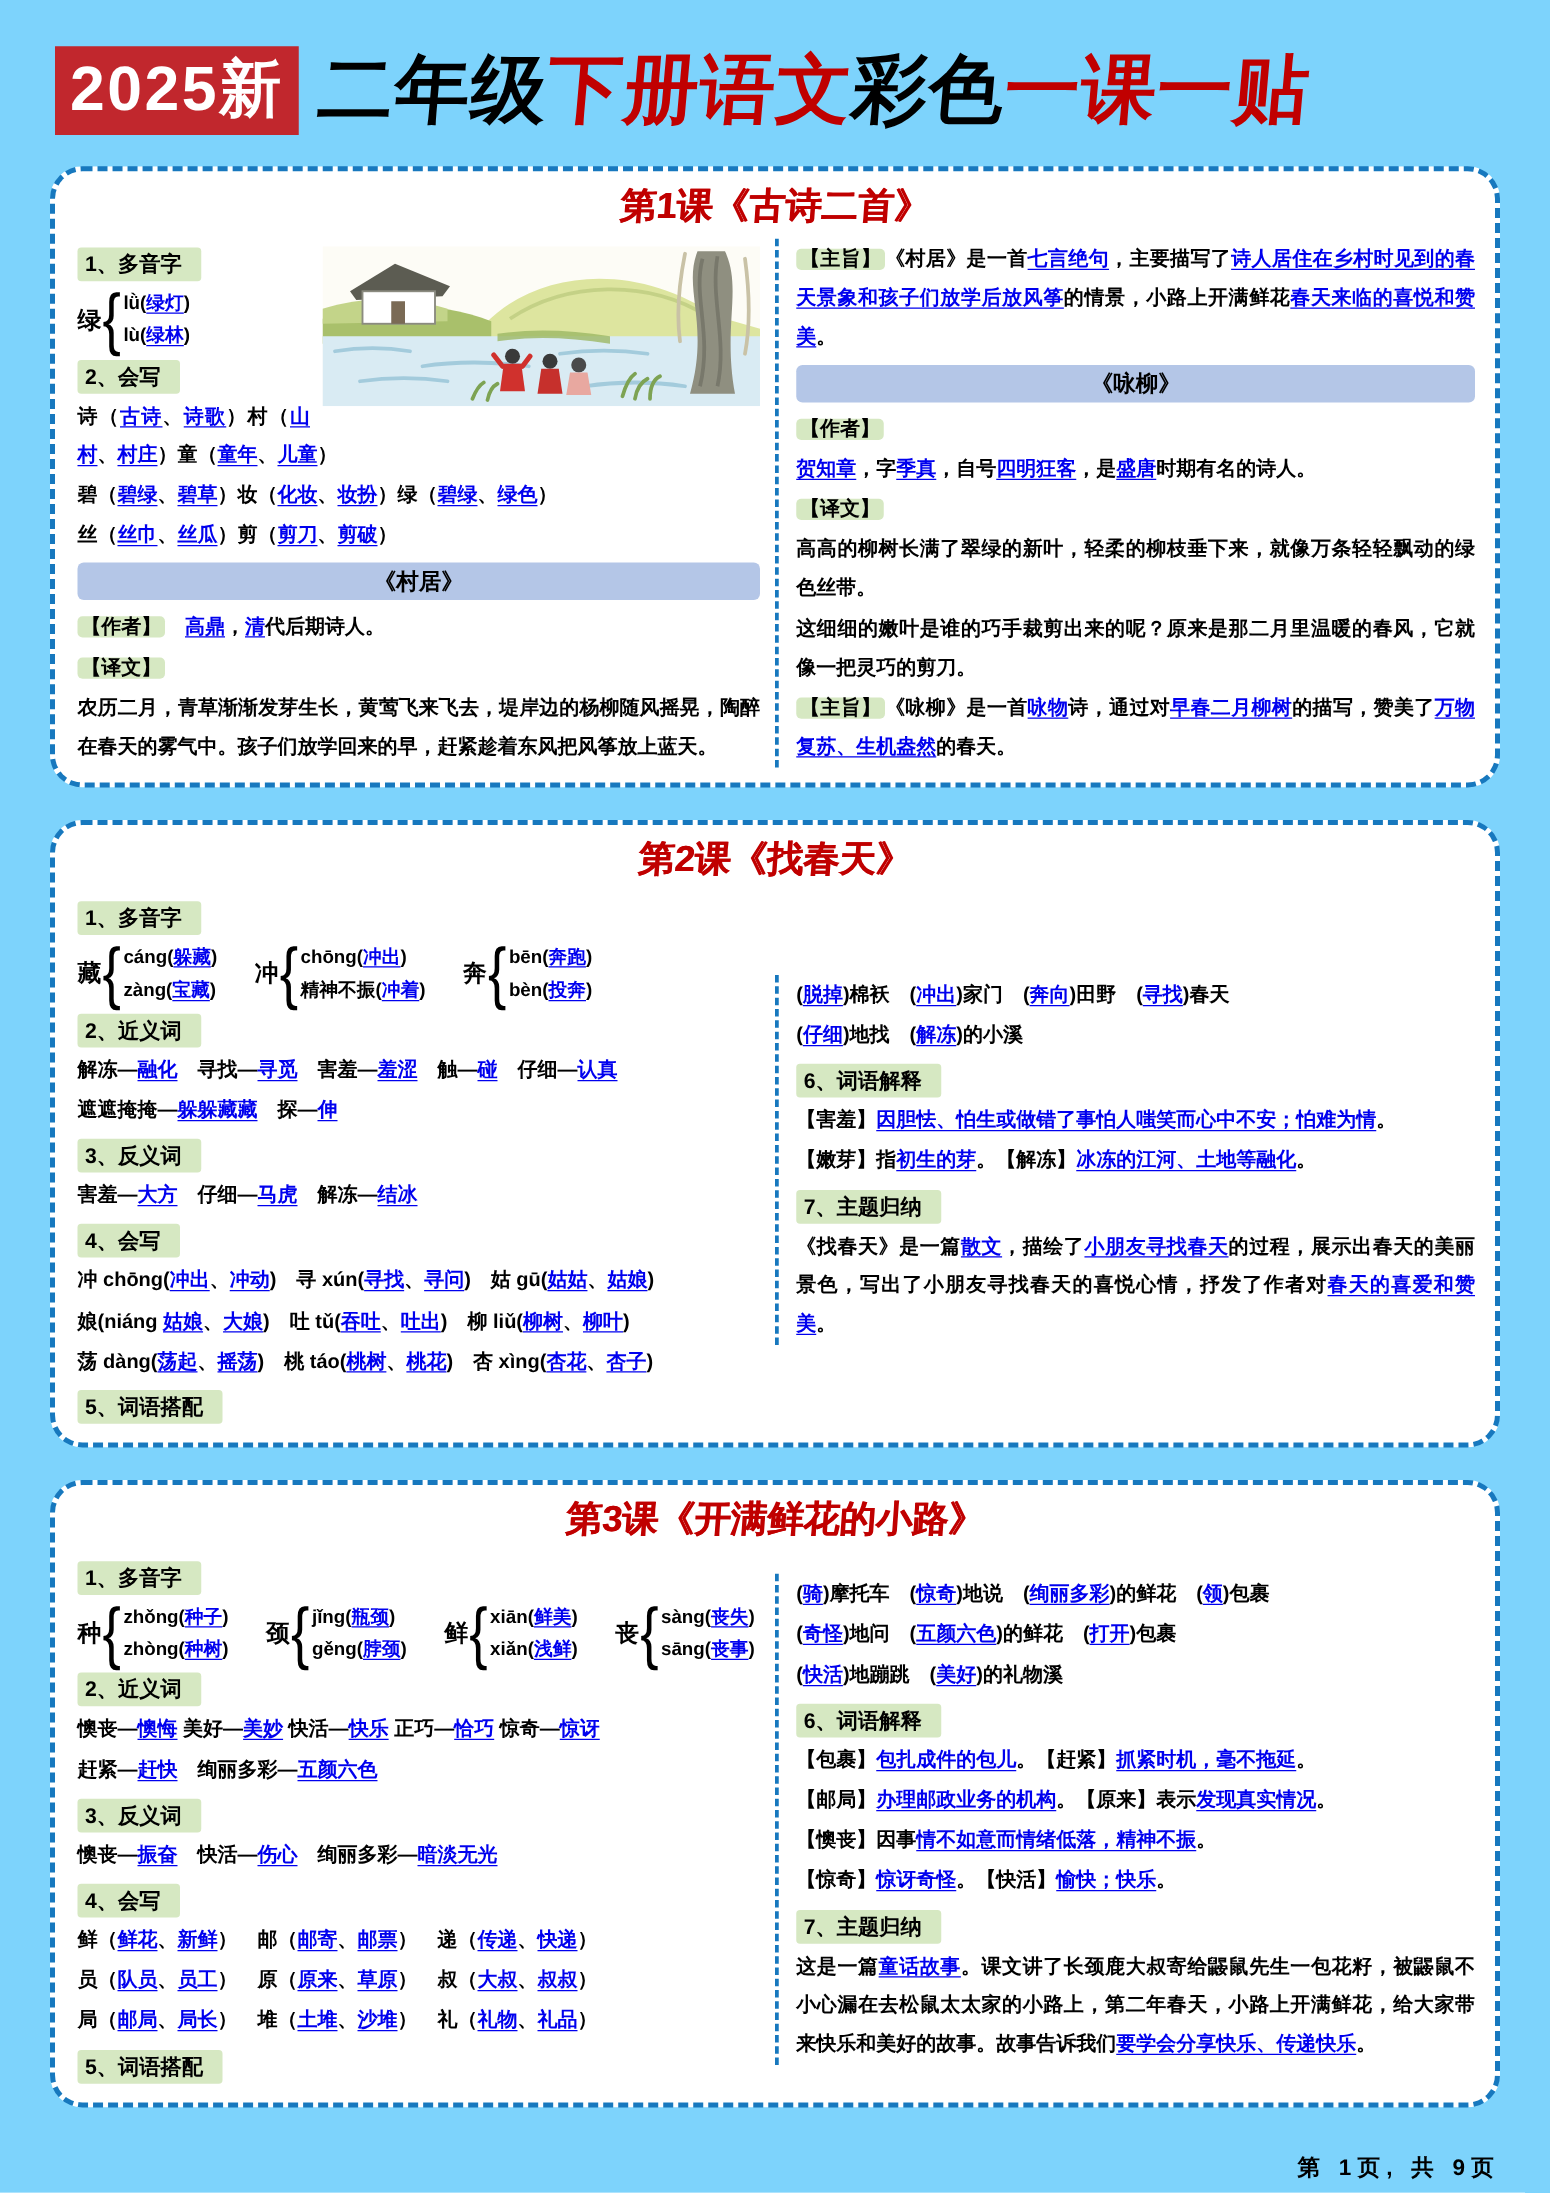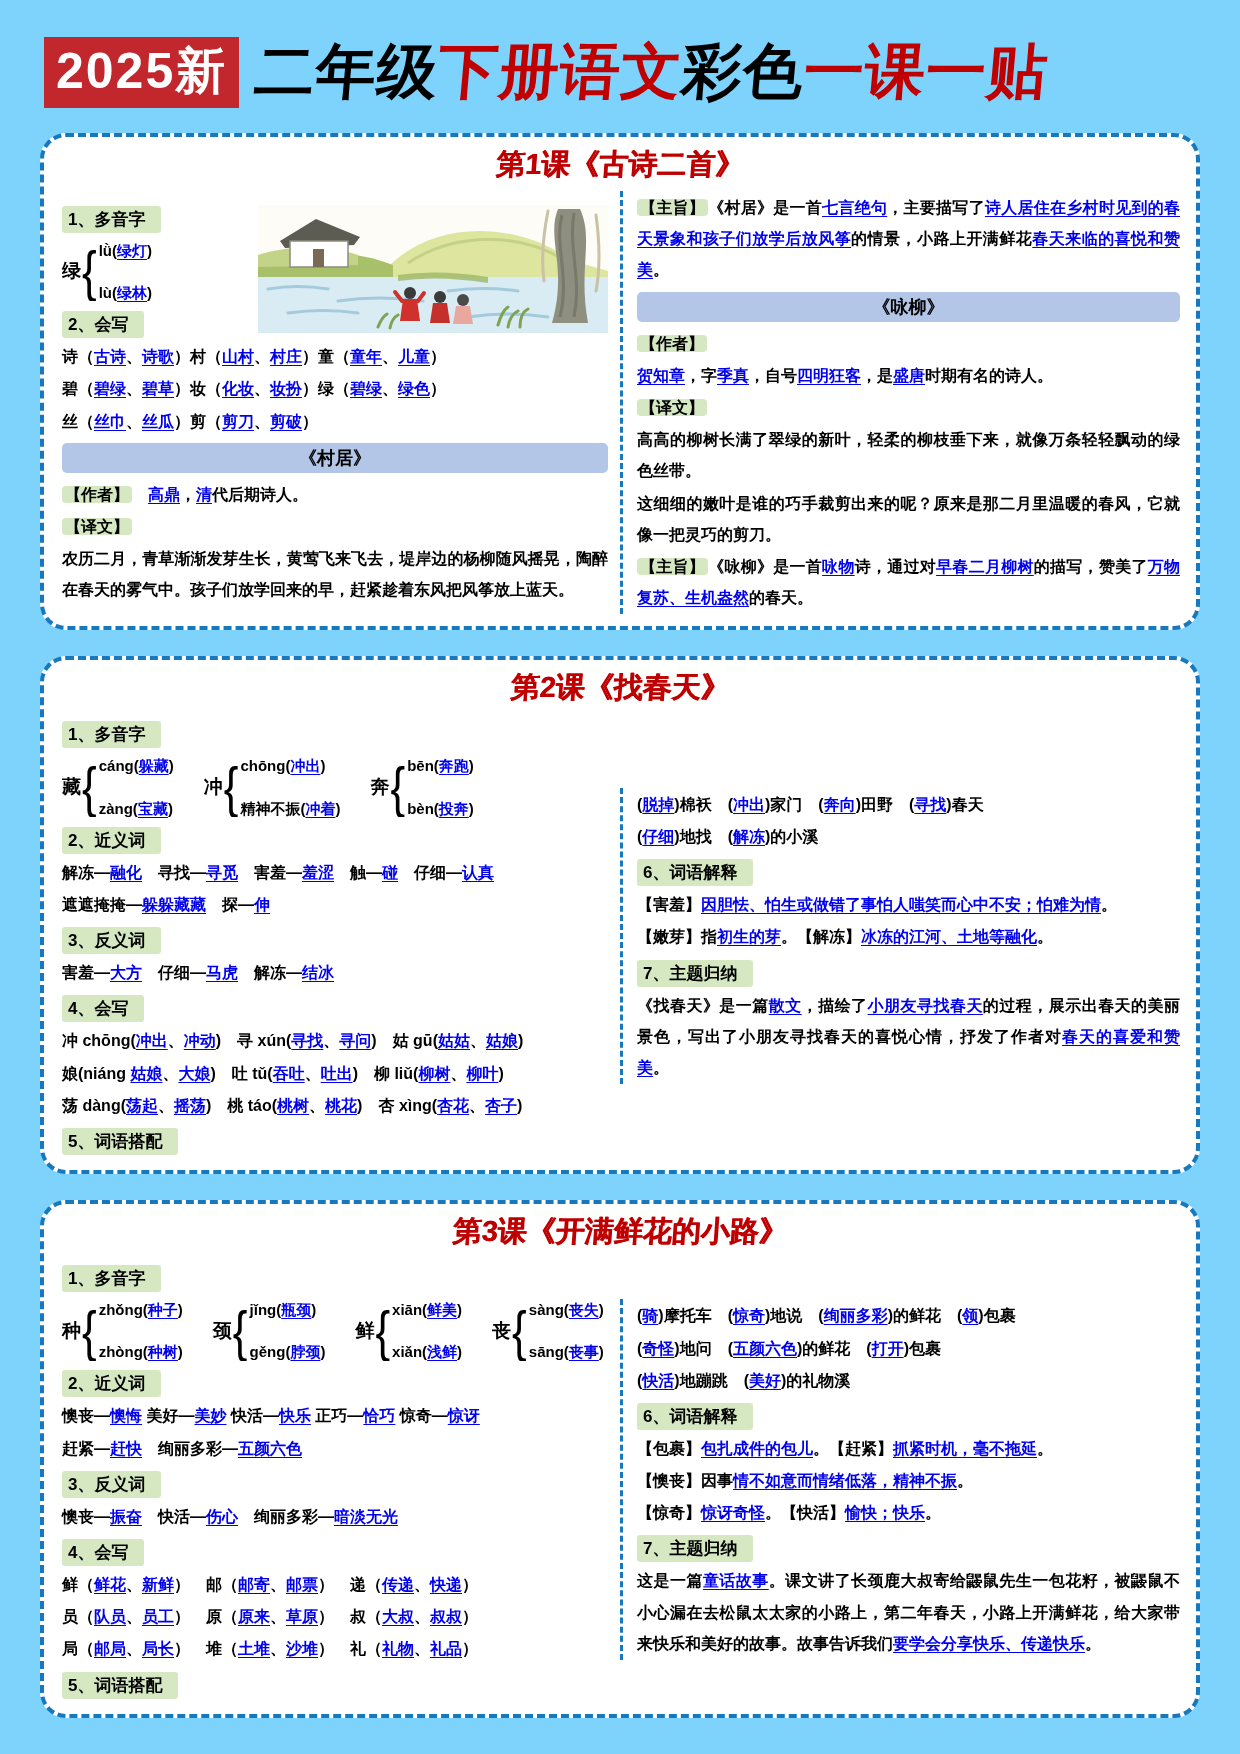--- a/index.html
+++ b/index.html
@@ -28,21 +28,21 @@
   .link{color:var(--link);text-decoration:underline;text-underline-offset:3px;}
   .glabel{background:var(--green);border-radius:4px;padding:0 3px;}
   .labelrow{margin:7px 0 3px;}
   .num-label{display:inline-block;background:var(--green);font-weight:800;font-size:17px;padding:2px 16px 2px 6px;border-radius:3px;}
   .poem-bar{background:var(--bar);text-align:center;font-weight:800;font-size:18px;padding:3px 0;border-radius:5px;margin:6px 0;}
   
   .brace-row{display:flex;gap:30px;flex-wrap:wrap;margin:6px 0 4px;align-items:center;}
   .bgroup{display:inline-flex;align-items:center;}
   .bchar{font-size:19px;font-weight:900;}
   .brace{font-size:44px;font-weight:300;line-height:1;margin:0 2px 0 1px;transform:scaleY(1.25);}
-  .brows{display:inline-flex;flex-direction:column;gap:19px;}
+  .brows{display:inline-flex;flex-direction:column;gap:3px;}
   .brow{white-space:nowrap;font-size:15px;font-weight:700;line-height:1.55;}
   
   .illus{float:right;width:350px;margin:6px 0 6px 10px;}
   .illus svg{display:block;width:100%;height:auto;}
   
   .ftr{margin-top:auto;text-align:right;font-size:18px;font-weight:700;letter-spacing:5px;padding:10px 0 6px;}
 </style>
 </head>
 <body>
 
@@ -226,20 +226,21 @@
             <div class="line"><span class="t">员（</span><span class="link">队员</span><span class="t">、</span><span class="link">员工</span><span class="t">）　原（</span><span class="link">原来</span><span class="t">、</span><span class="link">草原</span><span class="t">）　叔（</span><span class="link">大叔</span><span class="t">、</span><span class="link">叔叔</span><span class="t">）</span></div>
             <div class="line"><span class="t">局（</span><span class="link">邮局</span><span class="t">、</span><span class="link">局长</span><span class="t">）　堆（</span><span class="link">土堆</span><span class="t">、</span><span class="link">沙堆</span><span class="t">）　礼（</span><span class="link">礼物</span><span class="t">、</span><span class="link">礼品</span><span class="t">）</span></div>
             <div class="labelrow"><span class="num-label">5、词语搭配</span></div>
           </div>
           <div class="col col-right">
             <div class="line"><span class="t">(</span><span class="link">骑</span><span class="t">)摩托车　(</span><span class="link">惊奇</span><span class="t">)地说　(</span><span class="link">绚丽多彩</span><span class="t">)的鲜花　(</span><span class="link">领</span><span class="t">)包裹</span></div>
             <div class="line"><span class="t">(</span><span class="link">奇怪</span><span class="t">)地问　(</span><span class="link">五颜六色</span><span class="t">)的鲜花　(</span><span class="link">打开</span><span class="t">)包裹</span></div>
             <div class="line"><span class="t">(</span><span class="link">快活</span><span class="t">)地蹦跳　(</span><span class="link">美好</span><span class="t">)的礼物溪</span></div>
             <div class="labelrow"><span class="num-label">6、词语解释</span></div>
             <div class="line"><span class="t">【包裹】</span><span class="link">包扎成件的包儿</span><span class="t">。【赶紧】</span><span class="link">抓紧时机，毫不拖延</span><span class="t">。</span></div>
+            <div class="line"><span class="t">【邮局】</span><span class="link">办理邮政业务的机构</span><span class="t">。【原来】表示</span><span class="link">发现真实情况</span><span class="t">。</span></div>
             <div class="line"><span class="t">【懊丧】因事</span><span class="link">情不如意而情绪低落，精神不振</span><span class="t">。</span></div>
             <div class="line"><span class="t">【惊奇】</span><span class="link">惊讶奇怪</span><span class="t">。【快活】</span><span class="link">愉快；快乐</span><span class="t">。</span></div>
             <div class="labelrow"><span class="num-label">7、主题归纳</span></div>
             <div class="line"><span class="t">这是一篇</span><span class="link">童话故事</span><span class="t">。课文讲了长颈鹿大叔寄给鼹鼠先生一包花籽，被鼹鼠不小心漏在去松鼠太太家的小路上，第二年春天，小路上开满鲜花，给大家带来快乐和美好的故事。故事告诉我们</span><span class="link">要学会分享快乐、传递快乐</span><span class="t">。</span></div>
           </div>
         </div>
       </section>
     </div>
 
   <div class="ftr">第 1页, 共 9页</div>

